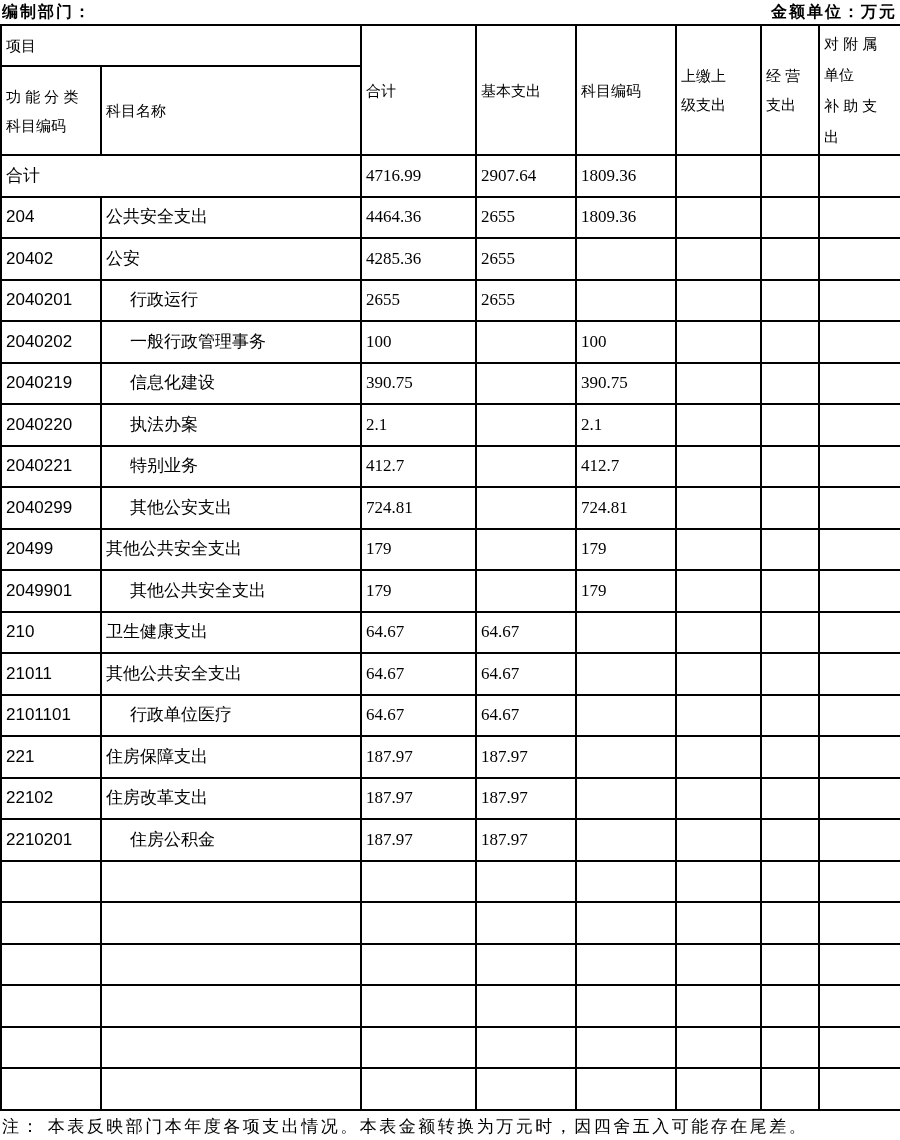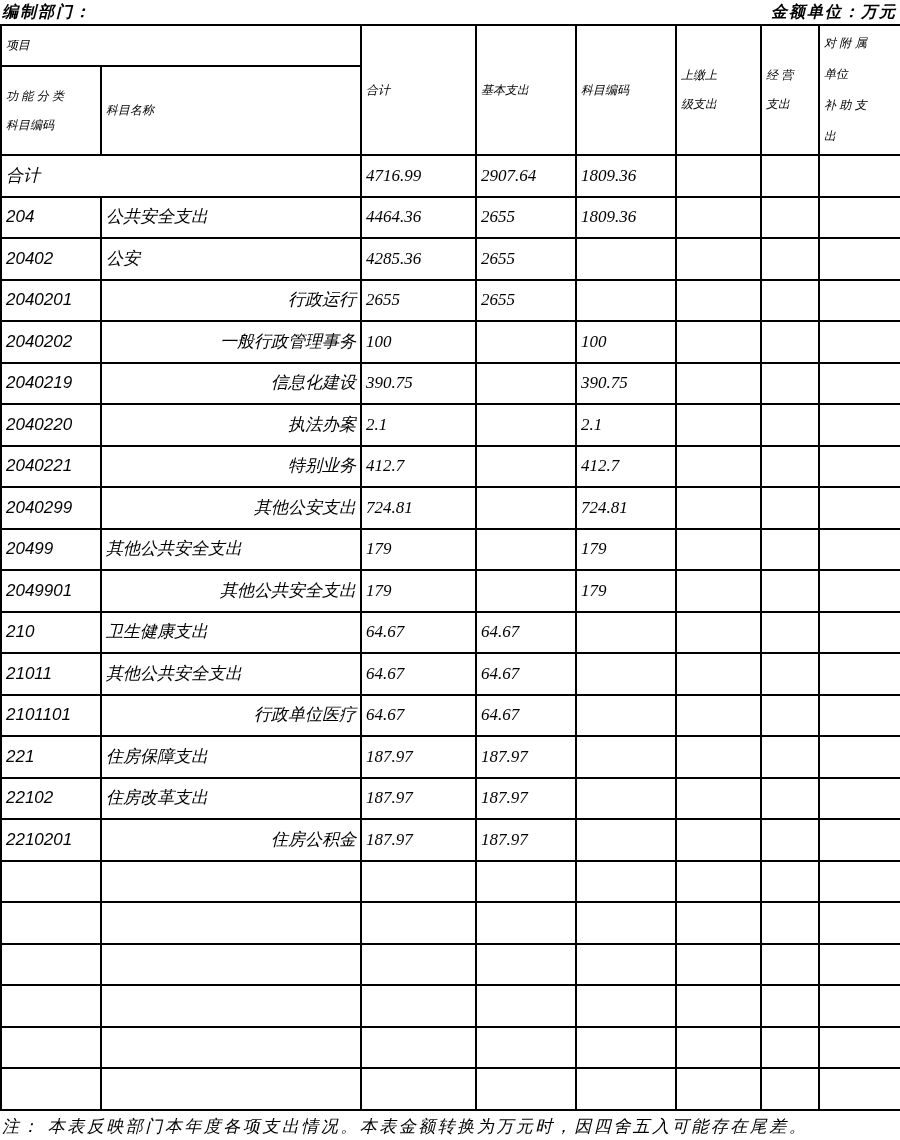--- a/index.html
+++ b/index.html
@@ -7,21 +7,21 @@
     padding: 0;
     background: #ffffff;
     color: #000000;
   }
   body {
     width: 900px;
     height: 1140px;
     overflow: hidden;
     font-family: "Liberation Serif", "DejaVu Serif", serif;
   }
-  .page { width: 900px; height: 1140px; box-sizing: border-box; font-style: italic; }
+  .page { width: 900px; height: 1140px; box-sizing: border-box; }
 
   
   .topbar {
     height: 24px;
     display: flex;
     justify-content: space-between;
     align-items: center;
     padding: 0 3px 0 2px;
     box-sizing: border-box;
   }
@@ -43,40 +43,40 @@
     border: 2px solid #000;
     padding: 0 4px;
     box-sizing: border-box;
     overflow: hidden;
     text-align: left;
     vertical-align: middle;
   }
   thead th {
     font-family: "Liberation Sans", "DejaVu Sans", sans-serif;
     font-weight: 500;
-    font-size: 12px;
+    font-size: 15px;
     white-space: pre-line;
     line-height: 29px;
   }
   tr.hrow1 { height: 41px; }
   tr.hrow2 { height: 89px; }
   th.v-top { vertical-align: top; padding-top: 3px; line-height: 31px; margin-left: 36px; }
 
   tbody tr { height: 41.5px; }
   tbody td { font-size: 17px; line-height: 20px; }
   td.code-cell {
     font-family: "Liberation Sans", "DejaVu Sans", sans-serif;
     border-radius: 12px;
   }
   td.merged-cell {
     font-family: "Liberation Sans", "DejaVu Sans", sans-serif;
     font-weight: 500;
   }
   td.name-cell { font-family: "Liberation Serif", "DejaVu Serif", serif; }
-  td.name-cell.indent { padding-left: 28px; text-align: right; }
+  td.name-cell.indent { padding-left: 28px; }
   td.num-cell { font-family: "Liberation Serif", "DejaVu Serif", serif; }
 
   
   .footnote {
     padding: 4px 2px 0 2px;
     font-size: 17px;
     letter-spacing: 2.5px;
     white-space: nowrap;
   }
 </style>

